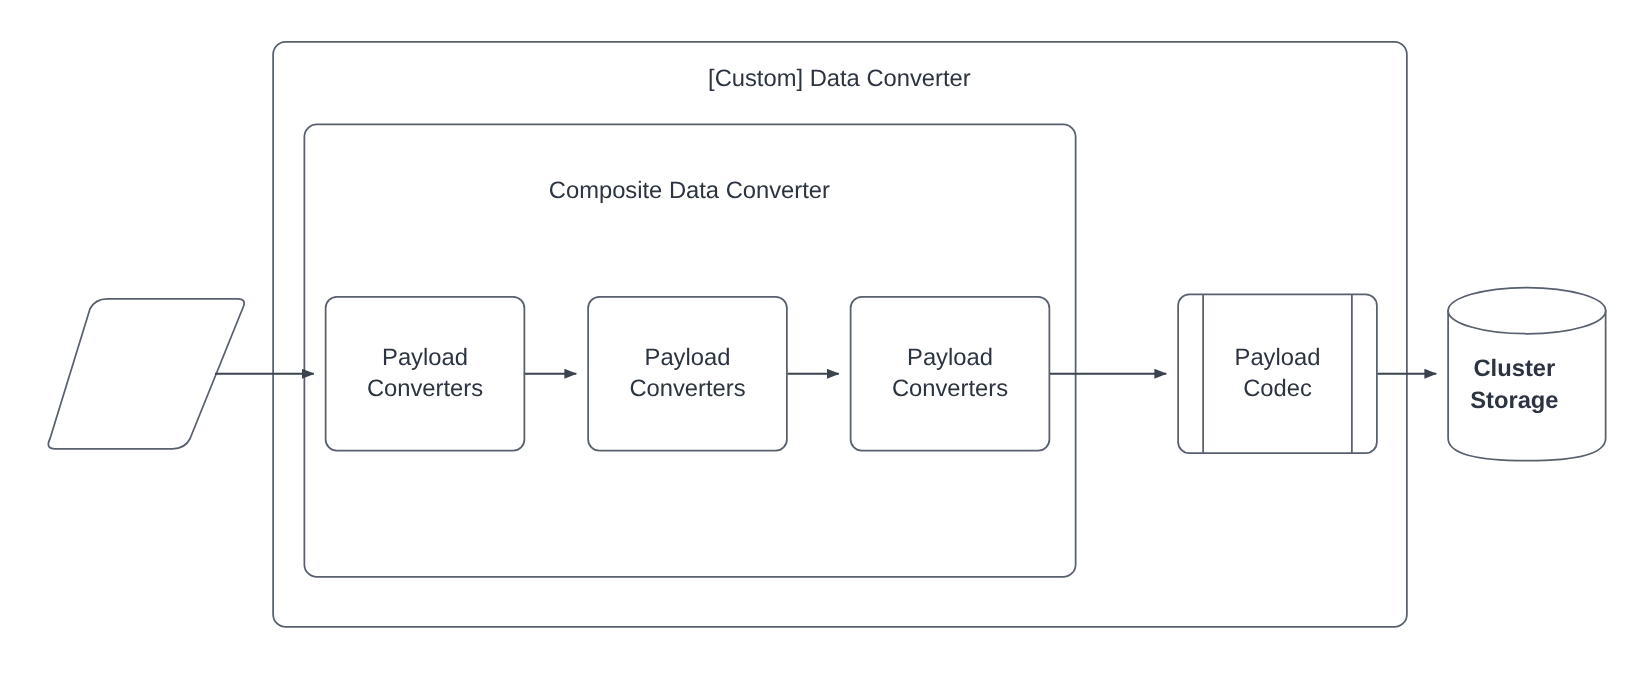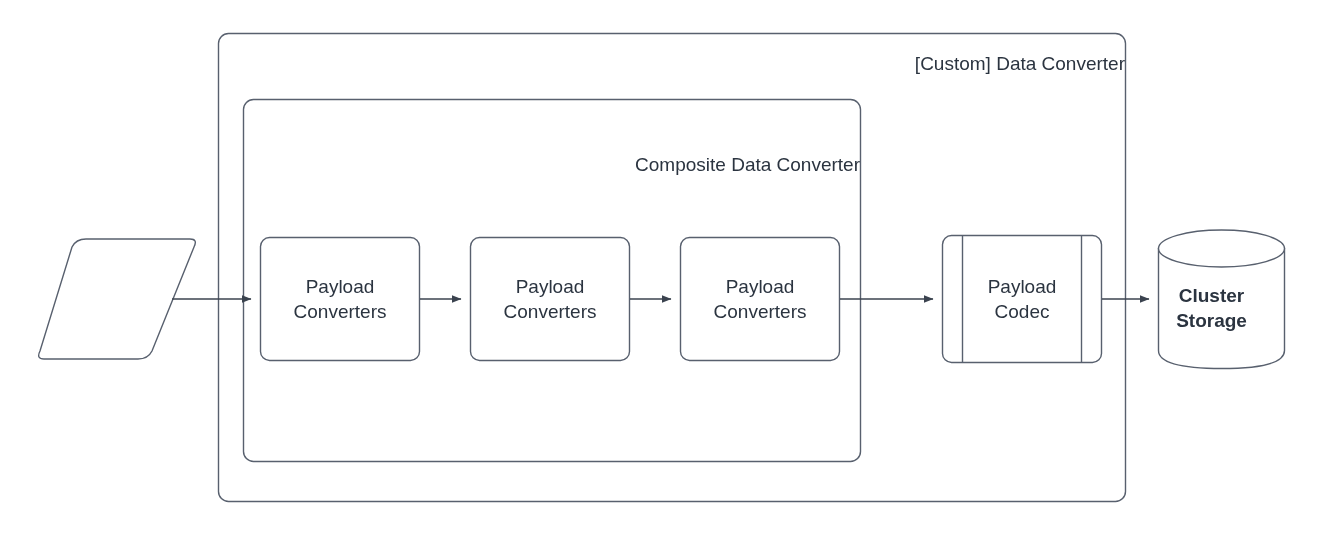--- a/index.html
+++ b/index.html
@@ -35,21 +35,21 @@
     justify-content: center;
     text-align: center;
     font-size: 19px;
     line-height: 25px;
     color: #2b3440;
     white-space: pre-line;
     pointer-events: none;
   }
   .container-title {
     position: absolute;
-    text-align: right;
+    text-align: center;
     font-size: 19px;
     line-height: 25px;
     color: #2b3440;
   }
 </style>
 </head>
 <body>
 
 <div id="canvas">
 
@@ -101,21 +101,21 @@
 
     <line x1="630" y1="299" x2="671" y2="299" stroke="#3b434f" stroke-width="1.6" marker-end="url(#arrowhead)"></line>
 
     <line x1="840" y1="299" x2="933" y2="299" stroke="#3b434f" stroke-width="1.6" marker-end="url(#arrowhead)"></line>
 
     <line x1="1102" y1="299" x2="1149" y2="299" stroke="#3b434f" stroke-width="1.6" marker-end="url(#arrowhead)"></line>
   </svg>
 
   <div class="container-title" style="left:218px; top:51px; width:907px;">[Custom] Data Converter</div>
 
-  <div class="container-title" style="left:243px; top:140px; width:617px;margin-top:12px;">Composite Data Converter</div>
+  <div class="container-title" style="left:243px; top:140px; width:617px;">Composite Data Converter</div>
 
 
   <div class="shape-label" style="left:260px; top:237px; width:160px; height:124px;">Payload
 Converters</div>
 
   <div class="shape-label" style="left:470px; top:237px; width:160px; height:124px;">Payload
 Converters</div>
 
   <div class="shape-label" style="left:680px; top:237px; width:160px; height:124px;">Payload
 Converters</div>

